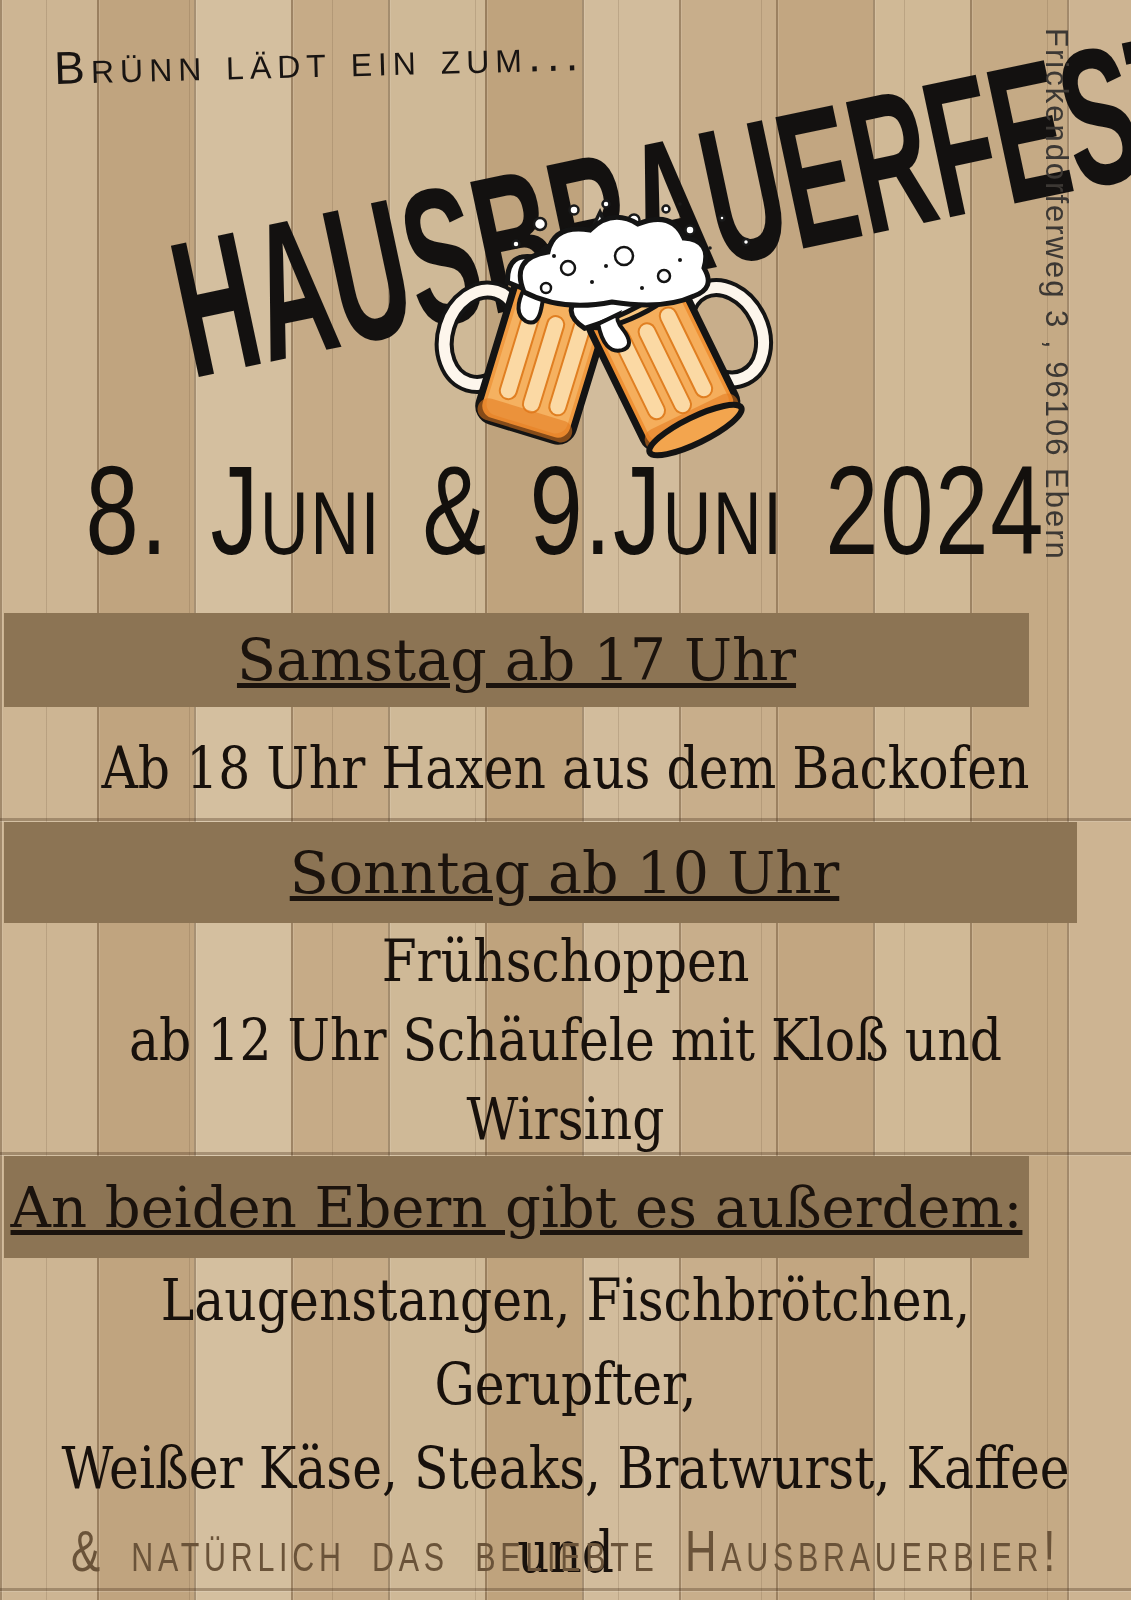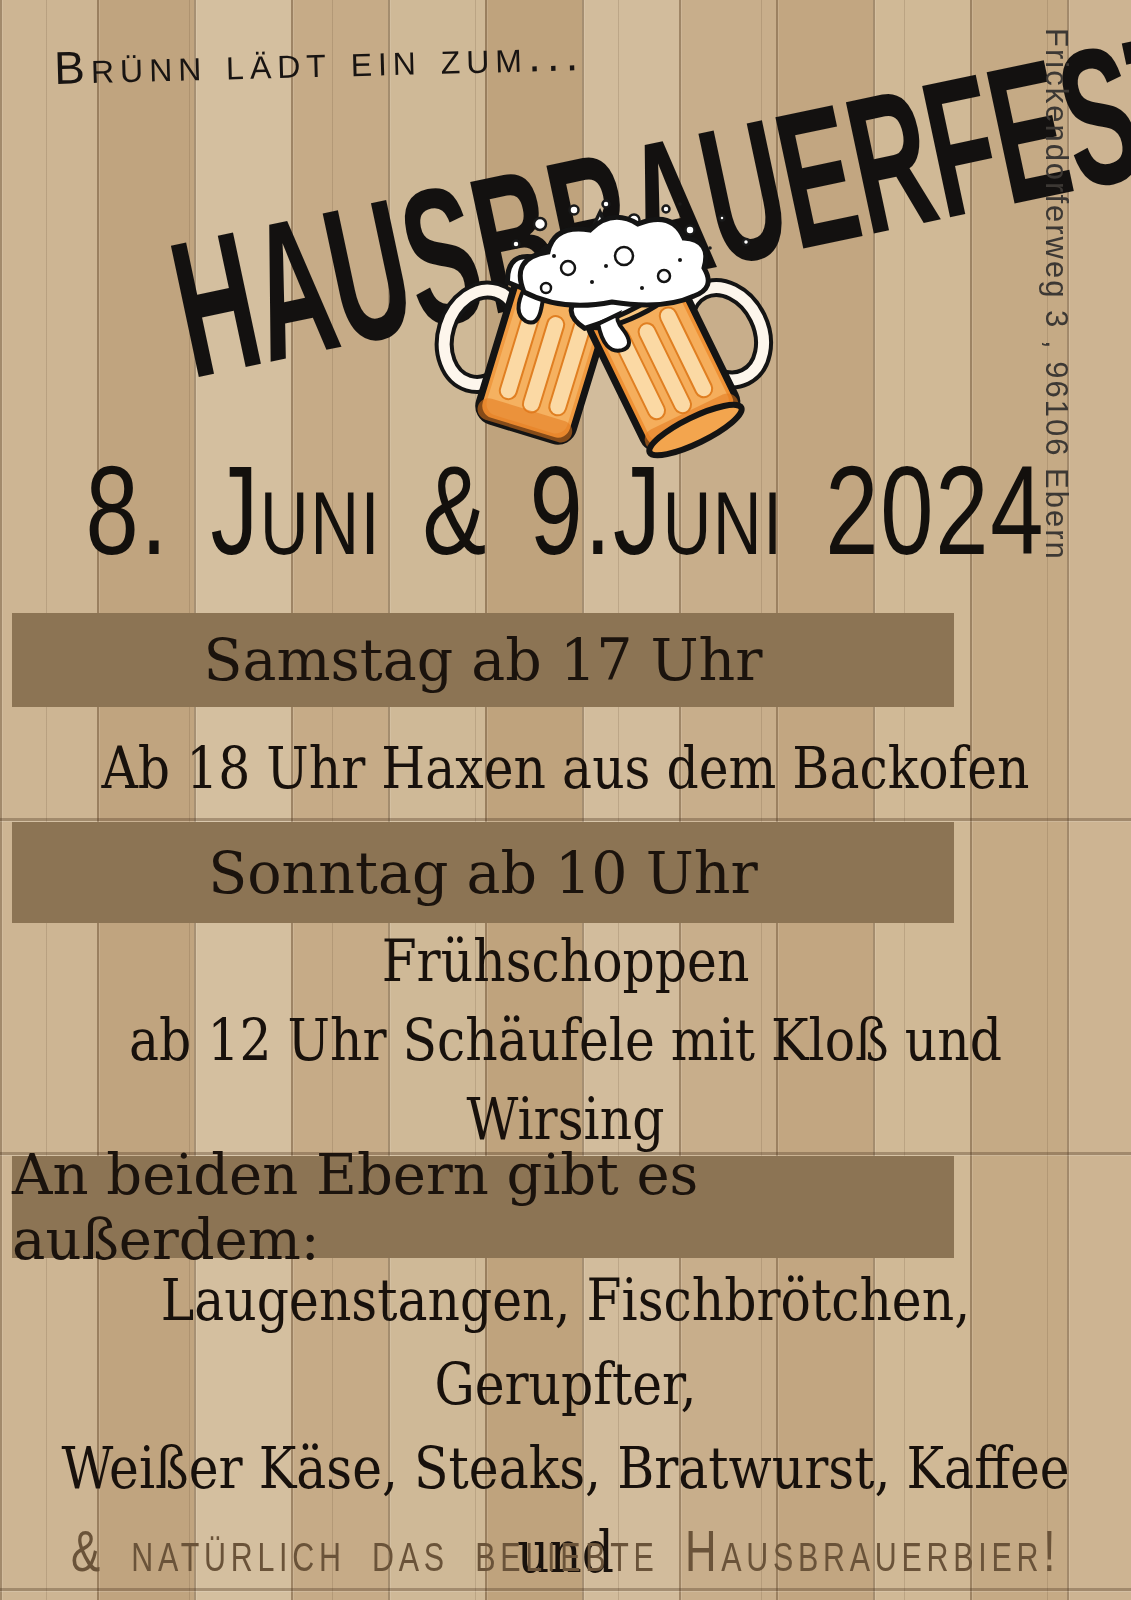--- a/index.html
+++ b/index.html
@@ -62,27 +62,28 @@
   .footer-line{
     position:absolute;left:0;top:1506px;width:1131px;height:90px;
     line-height:90px;text-align:center;white-space:nowrap;
     font-size:46px;font-variant:small-caps;font-weight:400;
     color:#6a5339;letter-spacing:5px;word-spacing:10px;
     transform:scale(.95,1.25);
   }
 
   
   .banner{
-    position:absolute;left:12px;width:942px;background:#8c7454;
+    position:absolute;left:4px;width:1025px;background:#8c7454;
     display:flex;align-items:center;justify-content:center;
     font-family:"DejaVu Serif","Liberation Serif",serif;
     color:#1b130d;
+    text-decoration:underline;
   }
   .banner-1{top:613px;height:94px;font-size:57px;}
-  .banner-2{top:822px;height:101px;font-size:57px;}
+  .banner-2{top:822px;height:101px;font-size:57px;padding-left:48px;}
   .banner-3{top:1156px;height:102px;font-size:56px;}
 
   .body-text{
     position:absolute;left:0;width:1131px;text-align:center;
     font-family:"DejaVu Serif","Liberation Serif",serif;
     color:#18110c;transform:scale(.9,1.05);
   }
   .sat-detail{top:728px;font-size:56px;line-height:80px;}
   .sun-detail{top:929px;font-size:56px;line-height:75px;}
   .menu-detail{top:1268px;font-size:56px;line-height:80px;}

